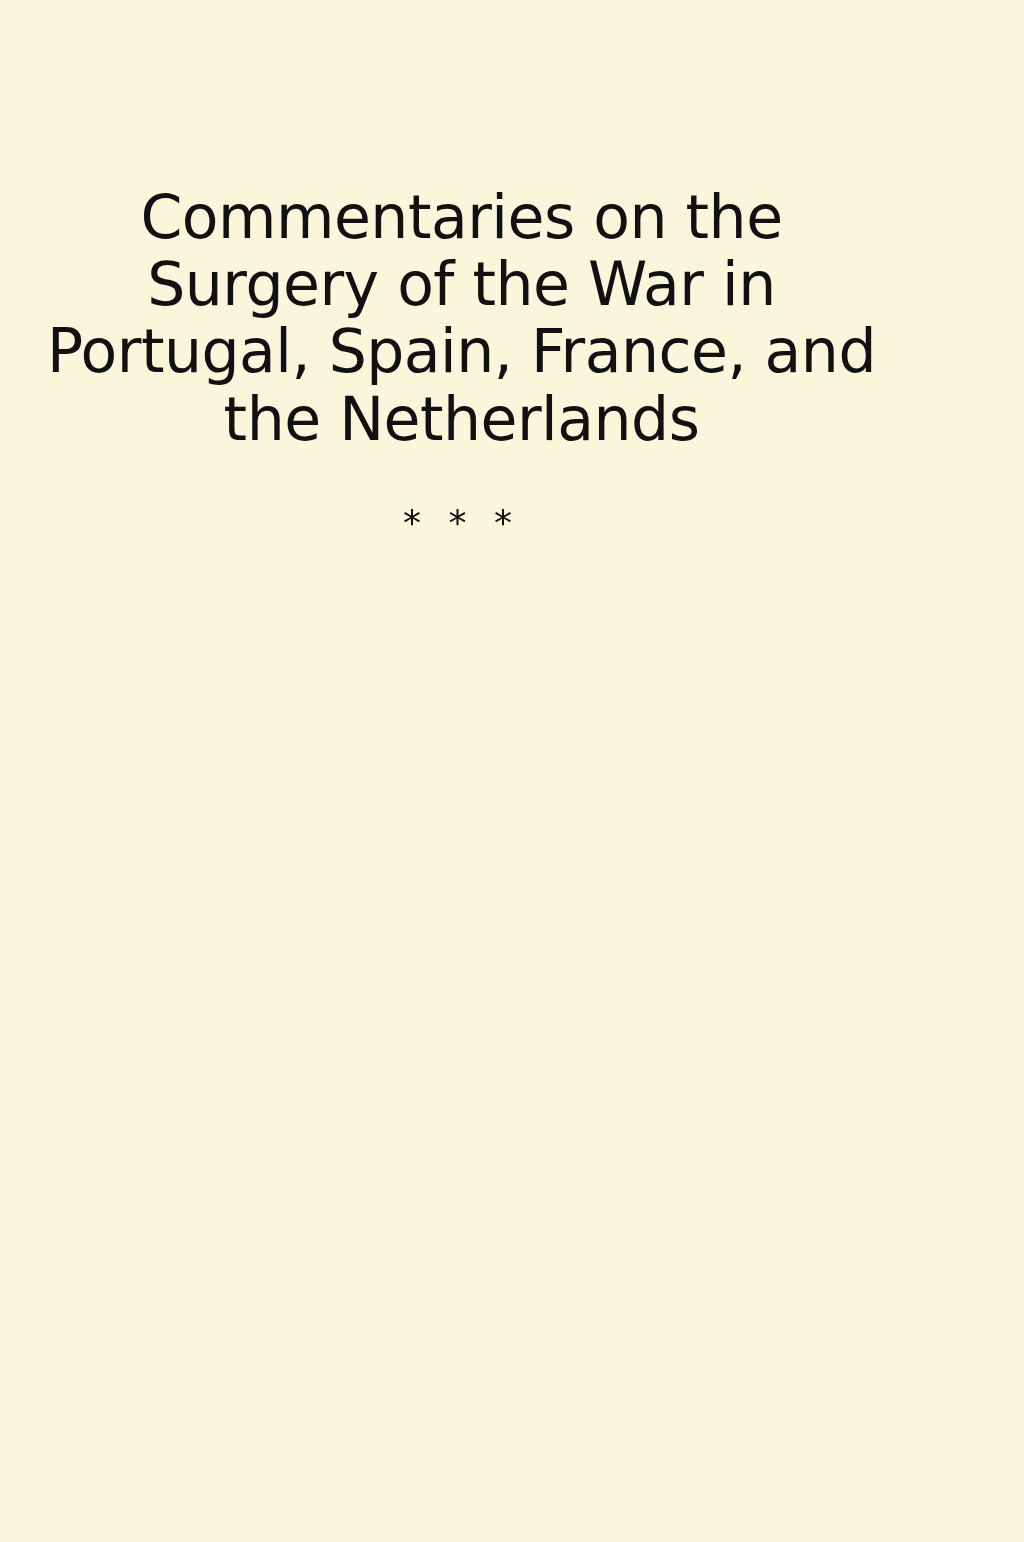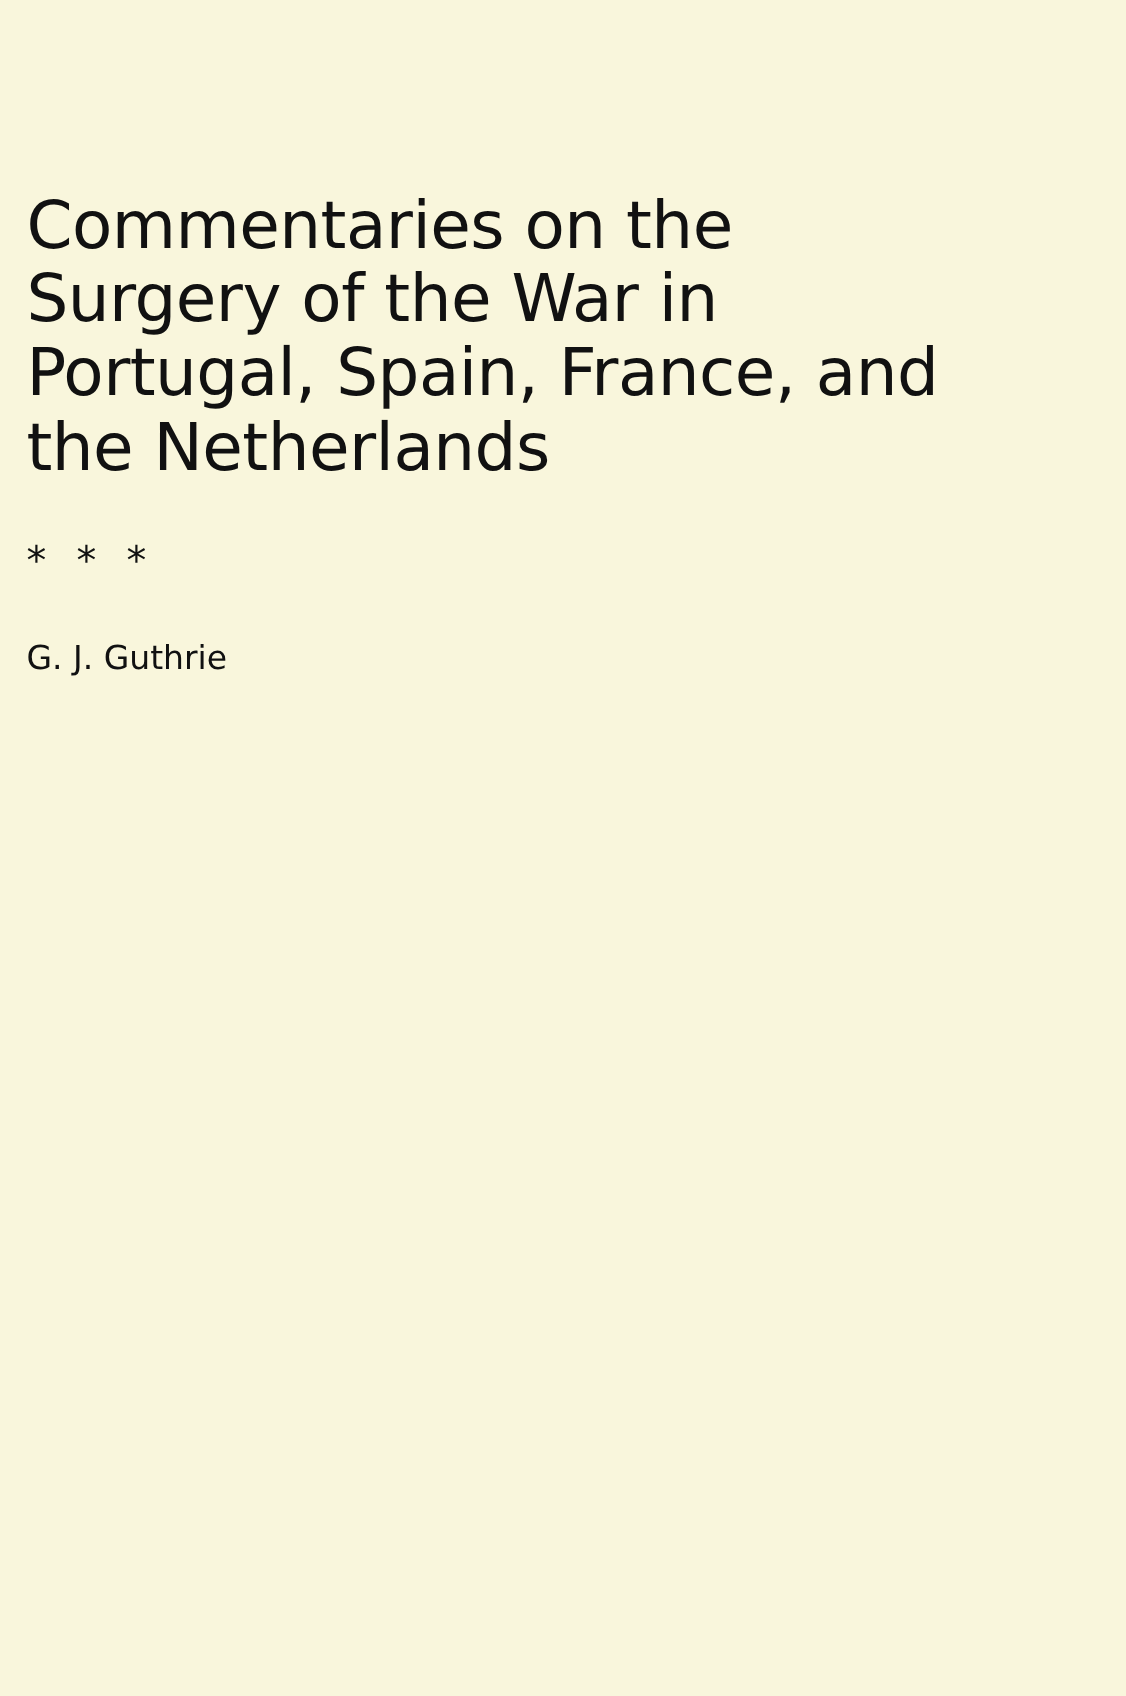--- a/index.html
+++ b/index.html
@@ -15,25 +15,26 @@
     overflow: hidden;
   }
   .page {
     position: relative;
     width: 1024px;
     height: 1542px;
     box-sizing: border-box;
   }
   .title-block {
     position: absolute;
-    top: 172px;
+    top: 184px;
     left: 0;
     width: 923px;
     padding: 0 24px;
     box-sizing: border-box;
+    text-align: center;
   }
   .book-title {
     font-size: 60px;
     line-height: 1.12;
     font-weight: normal;
     letter-spacing: -0.5px;
     margin: 0;
     color: #111111;
   }
   .separator {
@@ -50,15 +51,14 @@
     line-height: 1.2;
   }
 </style>
 </head>
 <body>
 
 <div class="page">
   <div class="title-block">
     <h1 class="book-title">Commentaries on the Surgery of the War in Portugal, Spain, France, and the Netherlands</h1>
     <div class="separator">* * *</div>
-    <div class="author">G. J. Guthrie</div>
   </div>
 </div>
 
 </body></html>

